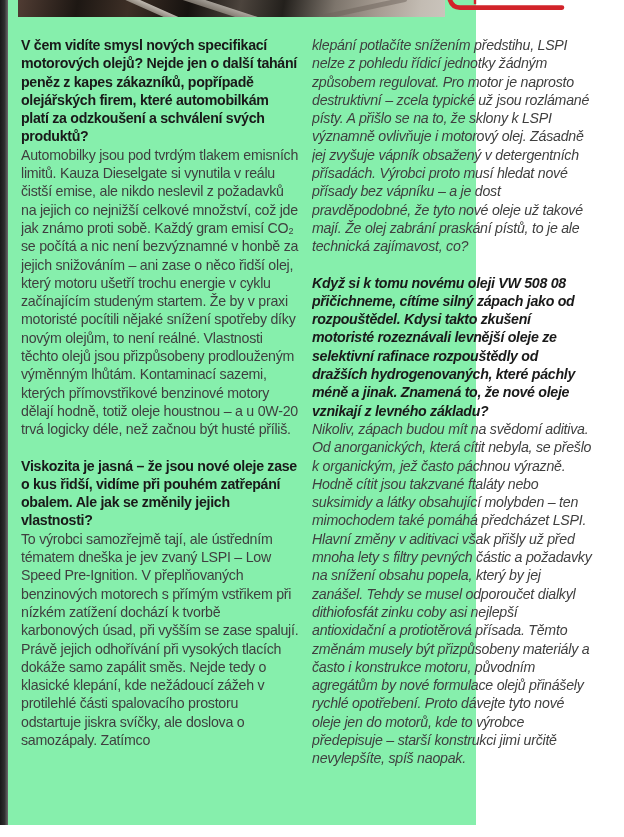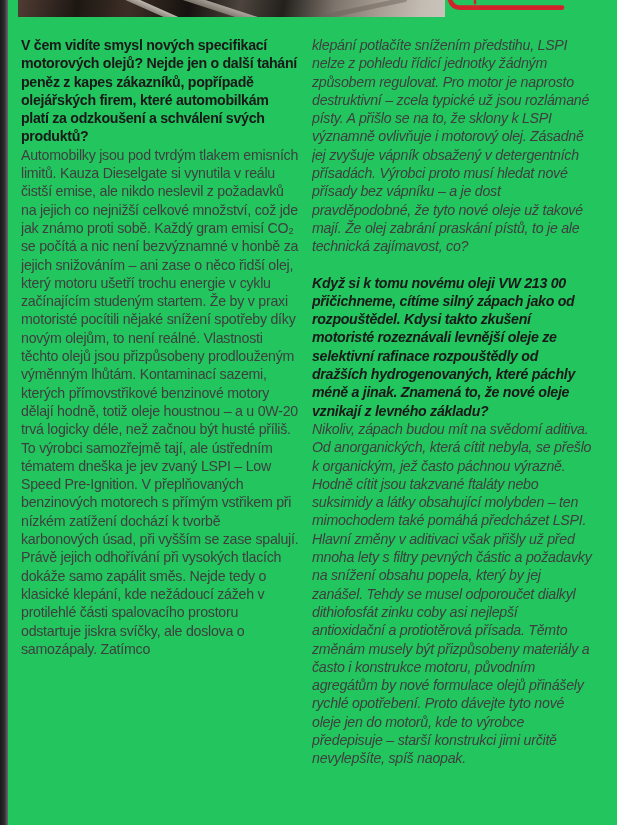--- a/index.html
+++ b/index.html
@@ -1,22 +1,22 @@
 <!DOCTYPE html>
 <html lang="cs"><head>
 <meta charset="utf-8">
 <style>
   html,body{margin:0;padding:0;}
   body{
     width:624px;height:837px;position:relative;background:#ffffff;
     font-family:"Liberation Sans",sans-serif;overflow:hidden;
   }
   .page-panel{
-    position:absolute;left:0;top:0;width:617px;height:825px;
-    background:#22c55e;
+    position:absolute;left:0;top:0;width:476px;height:825px;
+    background:#86efac;
   }
   .spine-bar{
     position:absolute;left:0;top:0;width:8px;height:825px;
     background:linear-gradient(90deg,#191919 0%,#2e2e2e 55%,#6a6a6a 100%);
   }
   .photo-strip{
     position:absolute;left:18px;top:0;width:427px;height:17px;overflow:hidden;
     background:linear-gradient(100deg,#503c33 0%,#1d1713 14%,#3d2f26 26%,#16120f 40%,#4c443d 52%,#23201c 62%,#7d756c 74%,#a99f95 85%,#c3bcb3 94%,#cac4bc 100%);
   }
   .photo-streak{
@@ -52,23 +52,24 @@
   </div>
 
   <svg class="red-graphic" viewBox="0 0 126 16" xmlns="http://www.w3.org/2000/svg">
     <path d="M118 7.6 L16 7.6 Q8.5 7.6 6 0" fill="none" stroke="#d2232a" stroke-width="4.6" stroke-linecap="round"></path>
     <line x1="31" y1="0" x2="31" y2="4.2" stroke="#d2232a" stroke-width="2.4"></line>
   </svg>
 
   <div class="col col-left">
     <p class="para question">V čem vidíte smysl nových specifikací motorových olejů? Nejde jen o další tahání peněz z kapes zákazníků, popřípadě olejářských firem, které automobilkám platí za odzkoušení a schválení svých produktů?</p>
     <p class="para answer">Automobilky jsou pod tvrdým tlakem emisních limitů. Kauza Dieselgate si vynutila v reálu čistší emise, ale nikdo neslevil z požadavků na jejich co nejnižší celkové množství, což jde jak známo proti sobě. Každý gram emisí CO₂ se počítá a nic není bezvýznamné v honbě za jejich snižováním – ani zase o něco řidší olej, který motoru ušetří trochu energie v cyklu začínajícím studeným startem. Že by v praxi motoristé pocítili nějaké snížení spotřeby díky novým olejům, to není reálné. Vlastnosti těchto olejů jsou přizpůsobeny prodlouženým výměnným lhůtám. Kontaminací sazemi, kterých přímovstřikové benzinové motory dělají hodně, totiž oleje houstnou – a u 0W-20 trvá logicky déle, než začnou být husté příliš.</p>
+    <p class="para question">Viskozita je jasná – že jsou nové oleje zase o kus řidší, vidíme při pouhém zatřepání obalem. Ale jak se změnily jejich vlastnosti?</p>
     <p class="para answer">To výrobci samozřejmě tají, ale ústředním tématem dneška je jev zvaný LSPI – Low Speed Pre-Ignition. V přeplňovaných benzinových motorech s přímým vstřikem při nízkém zatížení dochází k tvorbě karbonových úsad, při vyšším se zase spalují. Právě jejich odhořívání při vysokých tlacích dokáže samo zapálit směs. Nejde tedy o klasické klepání, kde nežádoucí zážeh v protilehlé části spalovacího prostoru odstartuje jiskra svíčky, ale doslova o samozápaly. Zatímco</p>
   </div>
 
   <div class="col col-right">
     <p class="para answer">klepání potlačíte snížením předstihu, LSPI nelze z pohledu řídicí jednotky žádným způsobem regulovat. Pro motor je naprosto destruktivní – zcela typické už jsou rozlámané písty. A přišlo se na to, že sklony k LSPI významně ovlivňuje i motorový olej. Zásadně jej zvyšuje vápník obsažený v detergentních přísadách. Výrobci proto musí hledat nové přísady bez vápníku – a je dost pravděpodobné, že tyto nové oleje už takové mají. Že olej zabrání praskání pístů, to je ale technická zajímavost, co?</p>
-    <p class="para question">Když si k tomu novému oleji VW 213 00 přičichneme, cítíme silný zápach jako od rozpouštědel. Kdysi takto zkušení motoristé rozeznávali levnější oleje ze selektivní rafinace rozpouštědly od dražších hydrogenovaných, které páchly méně a jinak. Znamená to, že nové oleje vznikají z levného základu?</p>
+    <p class="para question">Když si k tomu novému oleji VW 508 08 přičichneme, cítíme silný zápach jako od rozpouštědel. Kdysi takto zkušení motoristé rozeznávali levnější oleje ze selektivní rafinace rozpouštědly od dražších hydrogenovaných, které páchly méně a jinak. Znamená to, že nové oleje vznikají z levného základu?</p>
     <p class="para answer">Nikoliv, zápach budou mít na svědomí aditiva. Od anorganických, která cítit nebyla, se přešlo k organickým, jež často páchnou výrazně. Hodně cítit jsou takzvané ftaláty nebo suksimidy a látky obsahující molybden – ten mimochodem také pomáhá předcházet LSPI. Hlavní změny v aditivaci však přišly už před mnoha lety s filtry pevných částic a požadavky na snížení obsahu popela, který by jej zanášel. Tehdy se musel odporoučet dialkyl dithiofosfát zinku coby asi nejlepší antioxidační a protiotěrová přísada. Těmto změnám musely být přizpůsobeny materiály a často i konstrukce motoru, původním agregátům by nové formulace olejů přinášely rychlé opotřebení. Proto dávejte tyto nové oleje jen do motorů, kde to výrobce předepisuje – starší konstrukci jimi určitě nevylepšíte, spíš naopak.</p>
   </div>
 
   <div class="spine-bar"></div>
 </div>
 
 </body></html>

